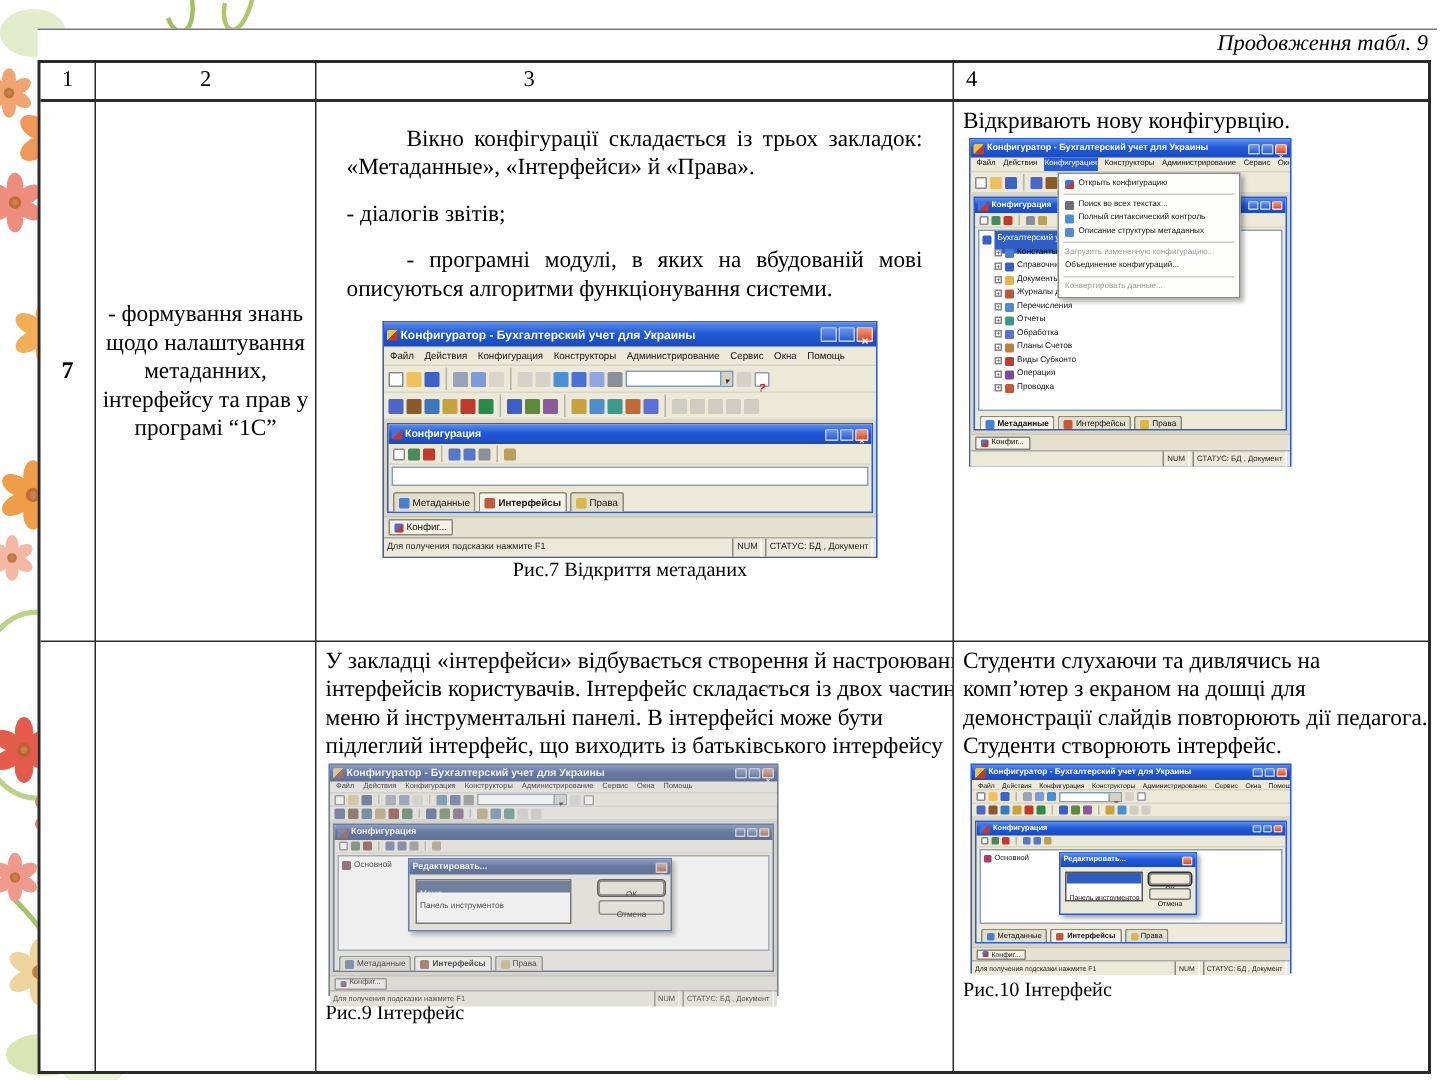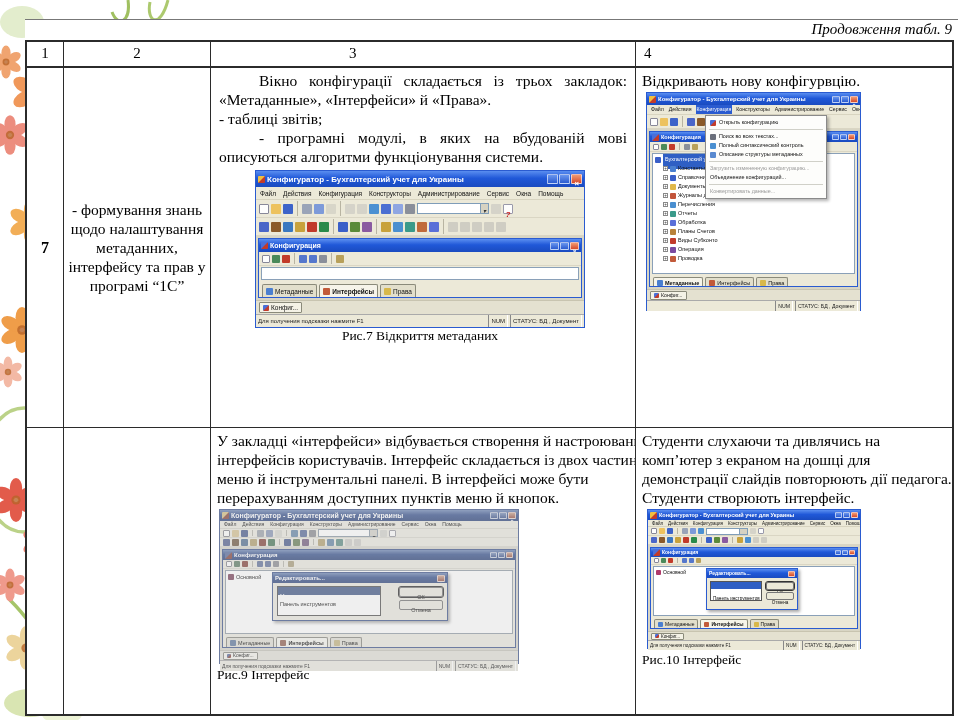--- a/index.html
+++ b/index.html
@@ -20,21 +20,21 @@
   .cell{border-right:1px solid #2b2b2b;border-bottom:1px solid #2b2b2b;overflow:hidden;position:relative;}
   .cell.lastcol{border-right:none;}
   .cell.lastrow{border-bottom:none;}
   .cell.head{border-bottom:2px solid #2b2b2b;font-size:15px;padding-top:2px;}
   .cnum{text-align:center;}
   .head.c3n{text-align:left;padding-left:138px;}
   .head.c4n{text-align:left;padding-left:8px;}
   .vcenter{display:flex;align-items:center;justify-content:center;text-align:center;padding:0 3px;}
   .bold7{font-weight:bold;font-size:16px;}
   .desc{padding:3px 8px 0 8px;text-align:justify;}
-  .desc p{margin:0;font-family:Liberation Serif, serif;}
+  .desc p{margin:12px;font-family:Liberation Serif, serif;}
   .ind{text-indent:40px;}
   .plain{padding:3px 8px 0 6px;}
   .capt{font-size:13.5px;line-height:16px;}
   .capt.center{text-align:center;}
 
   
   .fig{position:relative;font-family:"Liberation Sans", sans-serif;background:#ece9d8;
        border:1px solid #2a5bd0;color:#111;}
   .tbar{display:flex;align-items:center;gap:2px;padding:0 2px;color:#fff;font-weight:bold;
         background:linear-gradient(180deg,#5a8ef0 0%,#2058d8 45%,#1a4bc0 100%);white-space:nowrap;overflow:hidden;}
@@ -250,21 +250,21 @@
   <div class="cell head cnum">1</div>
   <div class="cell head cnum">2</div>
   <div class="cell head c3n">3</div>
   <div class="cell head c4n lastcol">4</div>
 
   <div class="cell vcenter bold7">7</div>
   <div class="cell vcenter">- формування знань щодо налаштування метаданних, інтерфейсу та прав у програмі “1С”</div>
 
   <div class="cell desc">
     <p class="ind">Вікно конфігурації складається із трьох закладок: «Метаданные», «Інтерфейси» й «Права».</p>
-    <p>- таблиці звітів;</p>
+    <p>- діалогів звітів;</p>
     <p class="ind">- програмні модулі, в яких на вбудованій мові описуються алгоритми функціонування системи.</p>
 
     <div class="fig f7">
       <div class="tbar">
         <i class="appico"></i>
         <span class="ttl">Конфигуратор - Бухгалтерский учет для Украины</span>
         <span class="wbtns">
             <i class="wb"></i>
             <i class="wb"></i>
             <i class="wb cls"></i>
@@ -557,21 +557,21 @@
   </div>
 
   <div class="cell lastrow"></div>
   <div class="cell lastrow"></div>
 
   <div class="cell lastrow plain">
     <div class="lines">
       <div>У закладці «інтерфейси» відбувається створення й настроювання</div>
       <div>інтерфейсів користувачів. Інтерфейс складається із двох частин:</div>
       <div>меню й інструментальні панелі. В інтерфейсі може бути</div>
-      <div>перерахуванням доступних пунктів меню й кнопок.</div>
+      <div>підлеглий інтерфейс, що виходить із батьківського інтерфейсу</div>
     </div>
 
     <div class="fig f9 faded">
       <div class="tbar">
         <i class="appico"></i>
         <span class="ttl">Конфигуратор - Бухгалтерский учет для Украины</span>
         <span class="wbtns">
             <i class="wb"></i>
             <i class="wb"></i>
             <i class="wb cls"></i>

